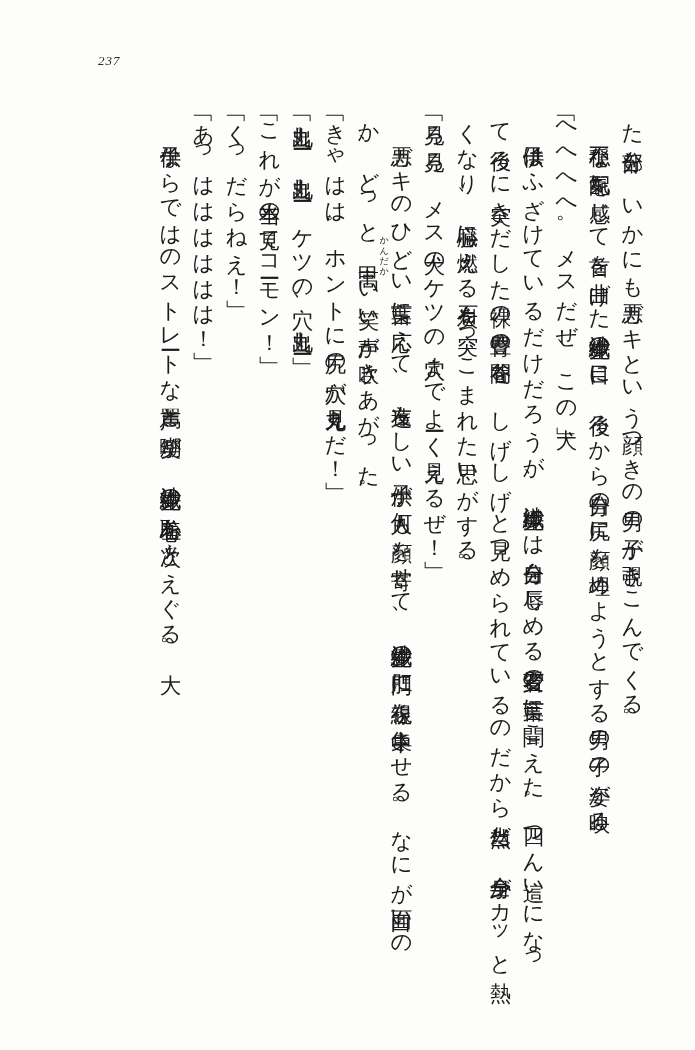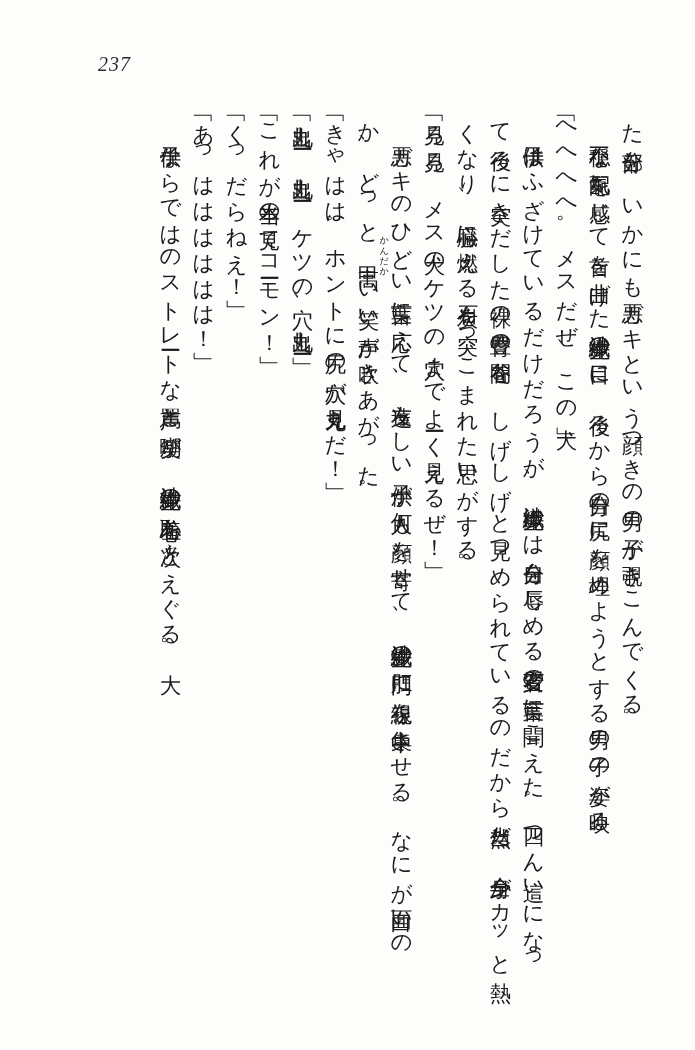--- a/index.html
+++ b/index.html
@@ -12,21 +12,21 @@
   }
   .book-page {
     position: absolute;
     inset: 0;
     background: #fdfdfb;
   }
   .page-number {
     position: absolute;
     top: 53px;
     left: 98px;
-    font-size: 20px;
+    font-size: 13px;
     font-style: italic;
     color: #2b2b2b;
     letter-spacing: 1px;
   }
   .vertical-text {
     position: absolute;
     top: 108px;
     right: 47px;
     height: 866px;
     writing-mode: vertical-rl;

